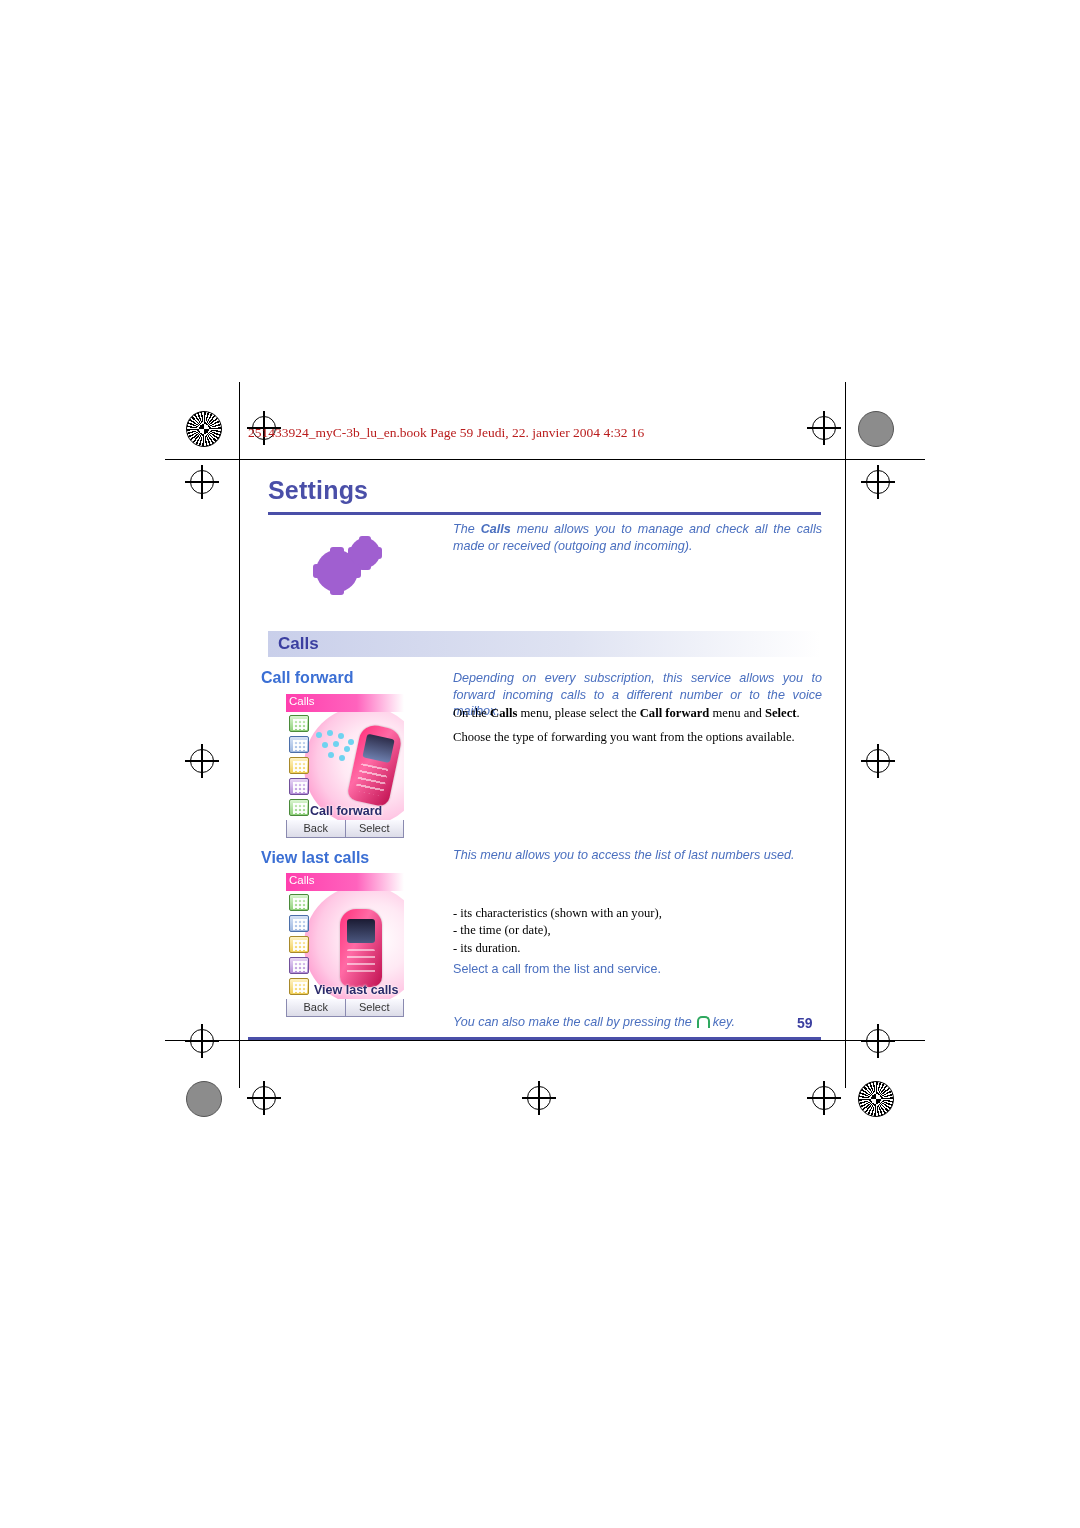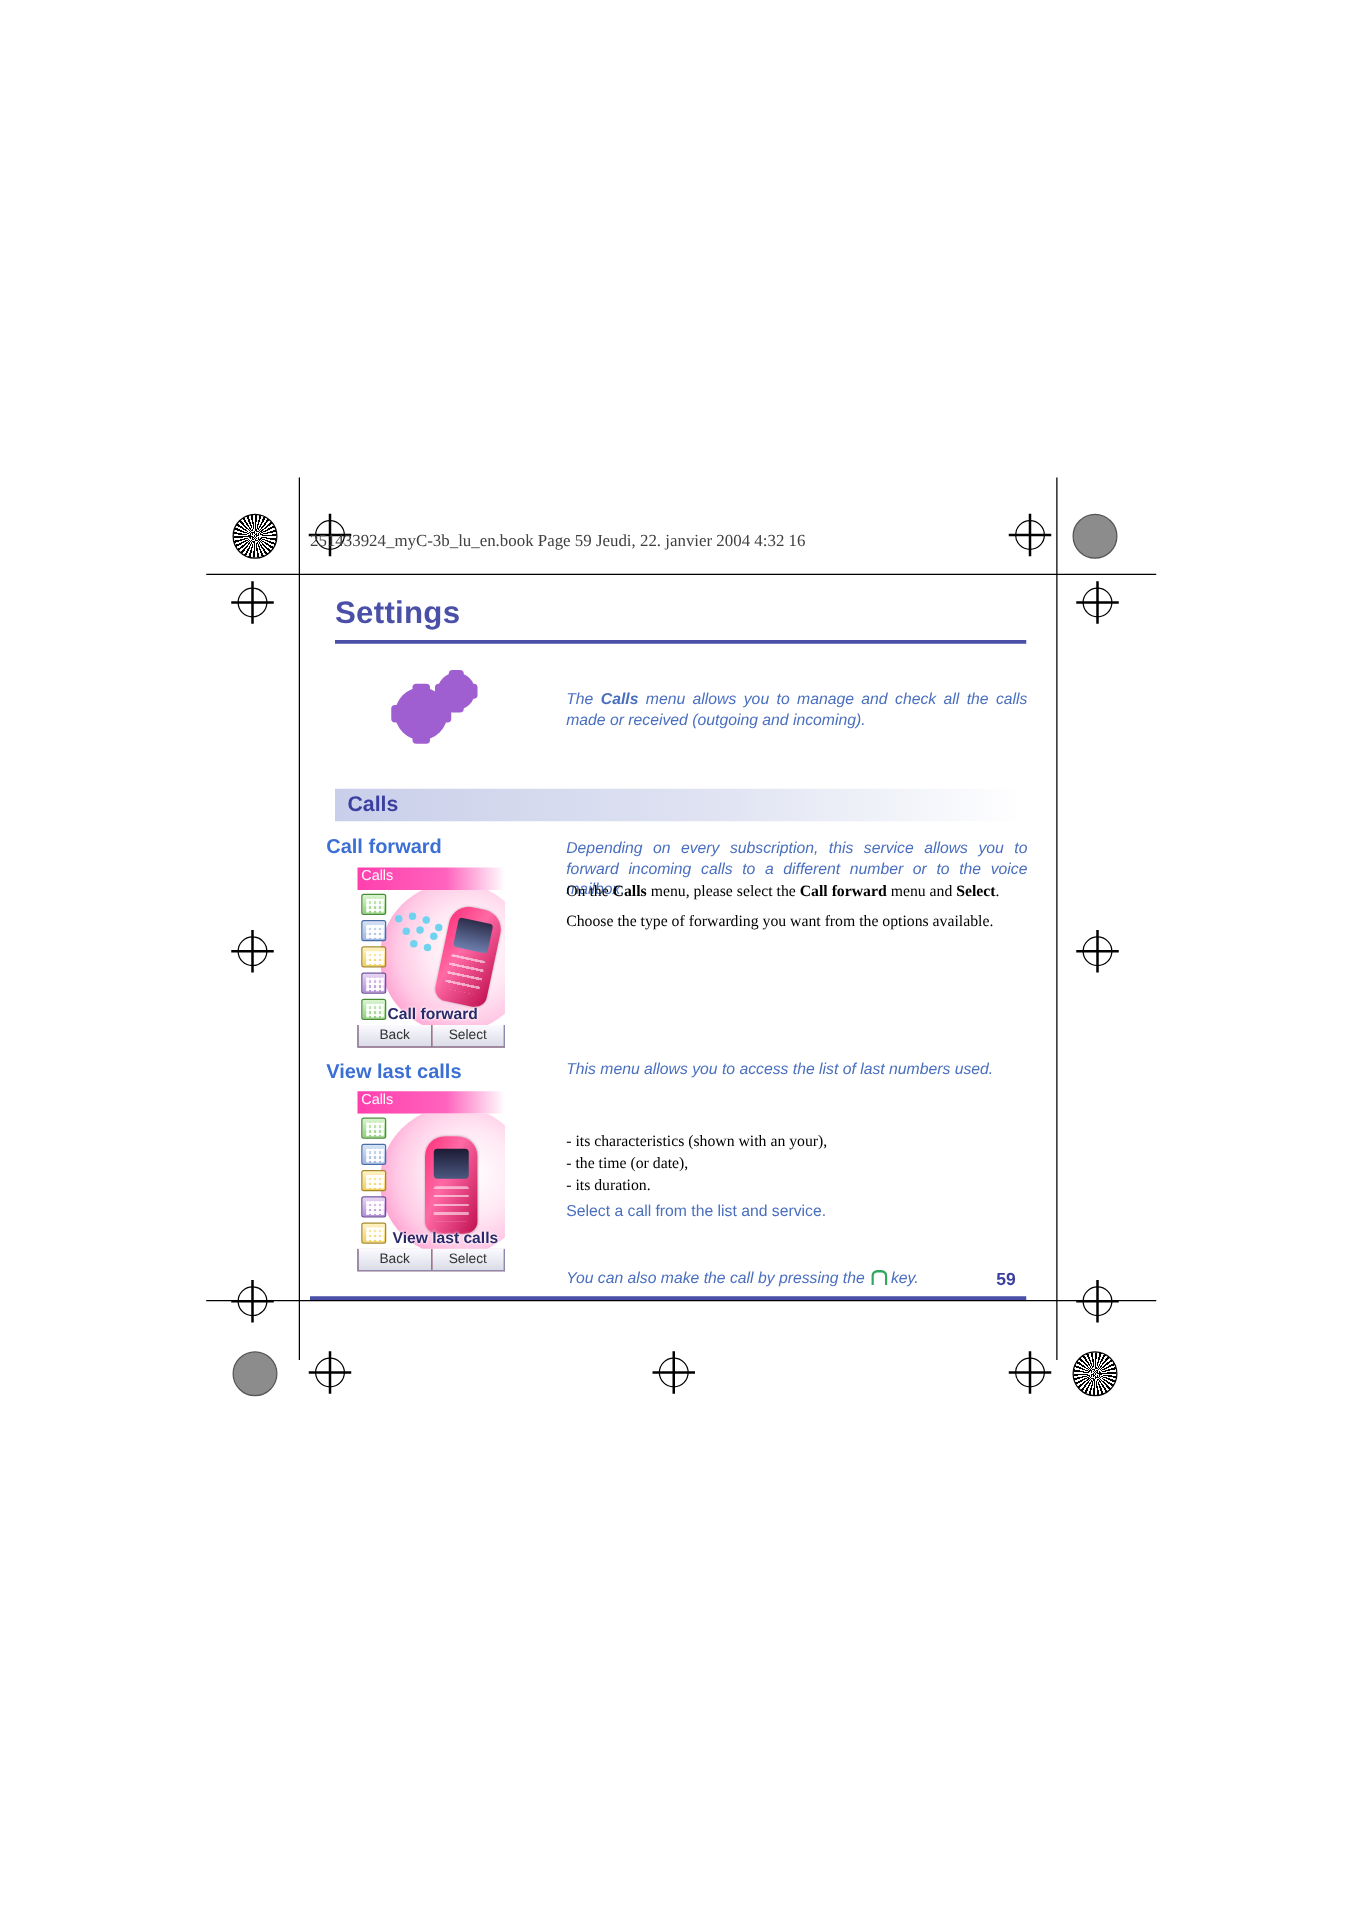--- a/index.html
+++ b/index.html
@@ -59,21 +59,21 @@
     border: 1px solid #555;
   }
 
   
   .fileline {
     position: absolute;
     left: 248px;
     top: 425px;
     font-family: "Liberation Serif", serif;
     font-size: 13.5px;
-    color: #404040;
+    color: #b91c1c;
     white-space: nowrap;
   }
 
   
   .chapter-title {
     position: absolute;
     left: 268px;
     top: 476px;
     font-size: 25px;
     font-weight: bold;
@@ -93,21 +93,20 @@
   .intro {
     position: absolute;
     left: 453px;
     top: 521px;
     width: 369px;
     font-size: 12.6px;
     font-style: italic;
     color: #4a6fbf;
     line-height: 16.5px;
     text-align: justify;
-    margin-top: 30px;
   }
   .intro b { font-weight: bold; font-style: italic; }
 
   
   .gears {
     position: absolute;
     left: 316px;
     top: 538px;
     width: 74px;
     height: 56px;
@@ -287,21 +286,21 @@
     font-weight: bold;
     color: #2a2a6a;
     text-shadow: 0 0 2px #fff, 0 0 3px #fff;
     white-space: nowrap;
   }
   .shot-softkeys {
     height: 17px;
     display: flex;
     border: 1px solid #8a8ab0;
     border-top: none;
-    background: #7f1d1d;
+    background: #8b5cf6;
   }
   .softkey {
     flex: 1;
     font-size: 11px;
     color: #333;
     text-align: center;
     line-height: 17px;
     border-right: 1px solid #8a8ab0;
     background: linear-gradient(to bottom, #fafaff, #dcdce8);
   }

